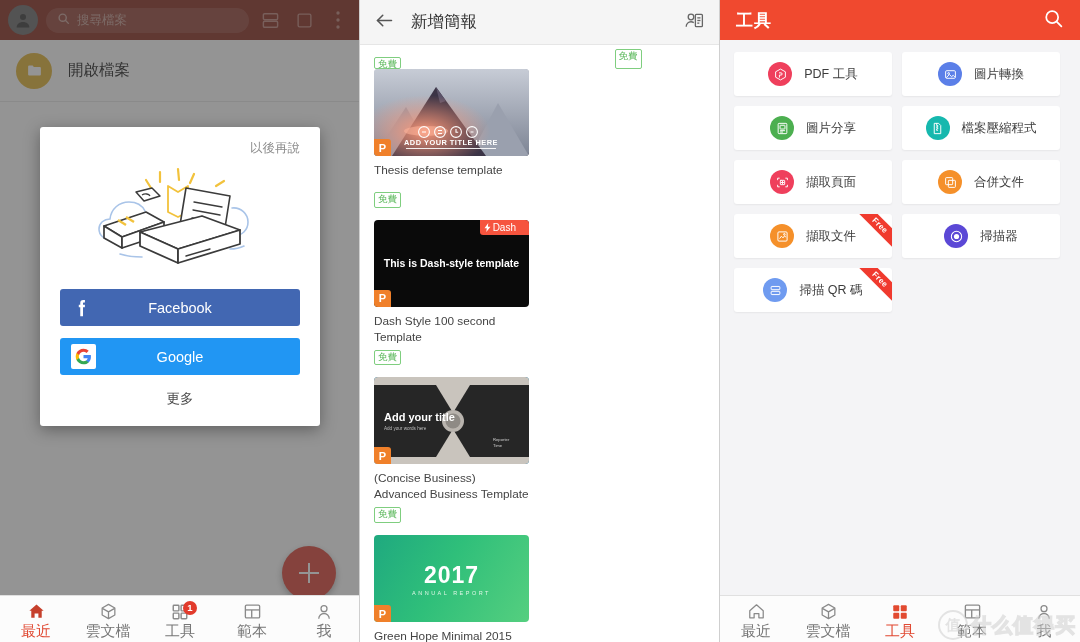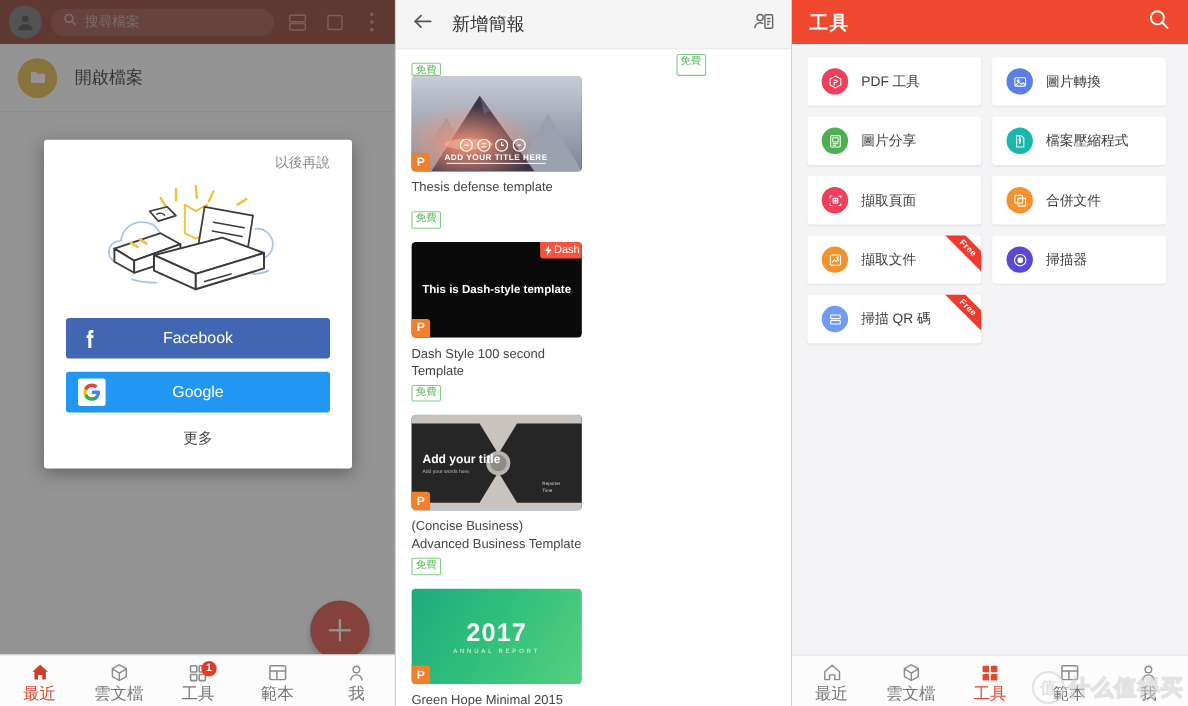--- a/index.html
+++ b/index.html
@@ -128,21 +128,21 @@
   }
   .tpl-pbadge {
     position: absolute; left: 0; bottom: 0; width: 17px; height: 17px;
     background: #f0802a; color: #fff; font-size: 11px; font-weight: bold;
     display: flex; align-items: center; justify-content: center;
     border-top-right-radius: 3px; font-family: "Liberation Sans", sans-serif;
   }
   .tpl-dash {
     position: absolute; right: 0; top: 0; height: 15px; background: #f6543e;
     color: #fff; font-size: 10px; display: flex; align-items: center;
-    padding: 0 2px 0 4px; gap: 2px; border-bottom-left-radius: 3px;
+    padding: 0 13px 0 4px; gap: 2px; border-bottom-left-radius: 3px;
   }
   .tpl-name {
     font-size: 11.8px; color: #444; line-height: 1.35; padding: 7px 0 0 0;
     min-height: 32px;
   }
   .free-badge {
     display: inline-block; margin-top: 4px; font-size: 9.5px; color: #5cb85c;
     border: 1px solid #7fce7f; border-radius: 2px; padding: 0px 3px 1px 3px;
     line-height: 1.35;
   }
@@ -161,21 +161,21 @@
   .p3-appbar {
     height: 40px; background: #f0492f; display: flex; align-items: center;
     padding: 0 16px;
   }
   .p3-title { color: #fff; font-size: 17px; font-weight: bold; flex: 1 1 auto; letter-spacing: 1px; }
   .p3-body { height: 555px; background: #f4f4f6; padding: 12px 14px 0 14px; }
   .tools-grid { display: flex; flex-wrap: wrap; gap: 10px 10px; }
   .tool-card {
     width: 158px; height: 44px; background: #fff; border-radius: 3px;
     display: flex; align-items: center; gap: 12px; padding: 0 13px;
-    position: relative; overflow: hidden; box-shadow: 0 1px 2px rgba(0,0,0,0.06);
+    position: relative; overflow: hidden; box-shadow: 0 1px 2px rgba(0,0,0,0.06); justify-content: center;
   }
   .tool-ico {
     width: 24px; height: 24px; border-radius: 50%;
     display: flex; align-items: center; justify-content: center; flex: 0 0 auto;
   }
   .tool-label { font-size: 12.5px; color: #3c3c3c; }
   .free-ribbon {
     position: absolute; right: -19px; top: 5px; width: 62px; height: 13px;
     background: #f03a2e; transform: rotate(45deg);
     display: flex; align-items: center; justify-content: center;

